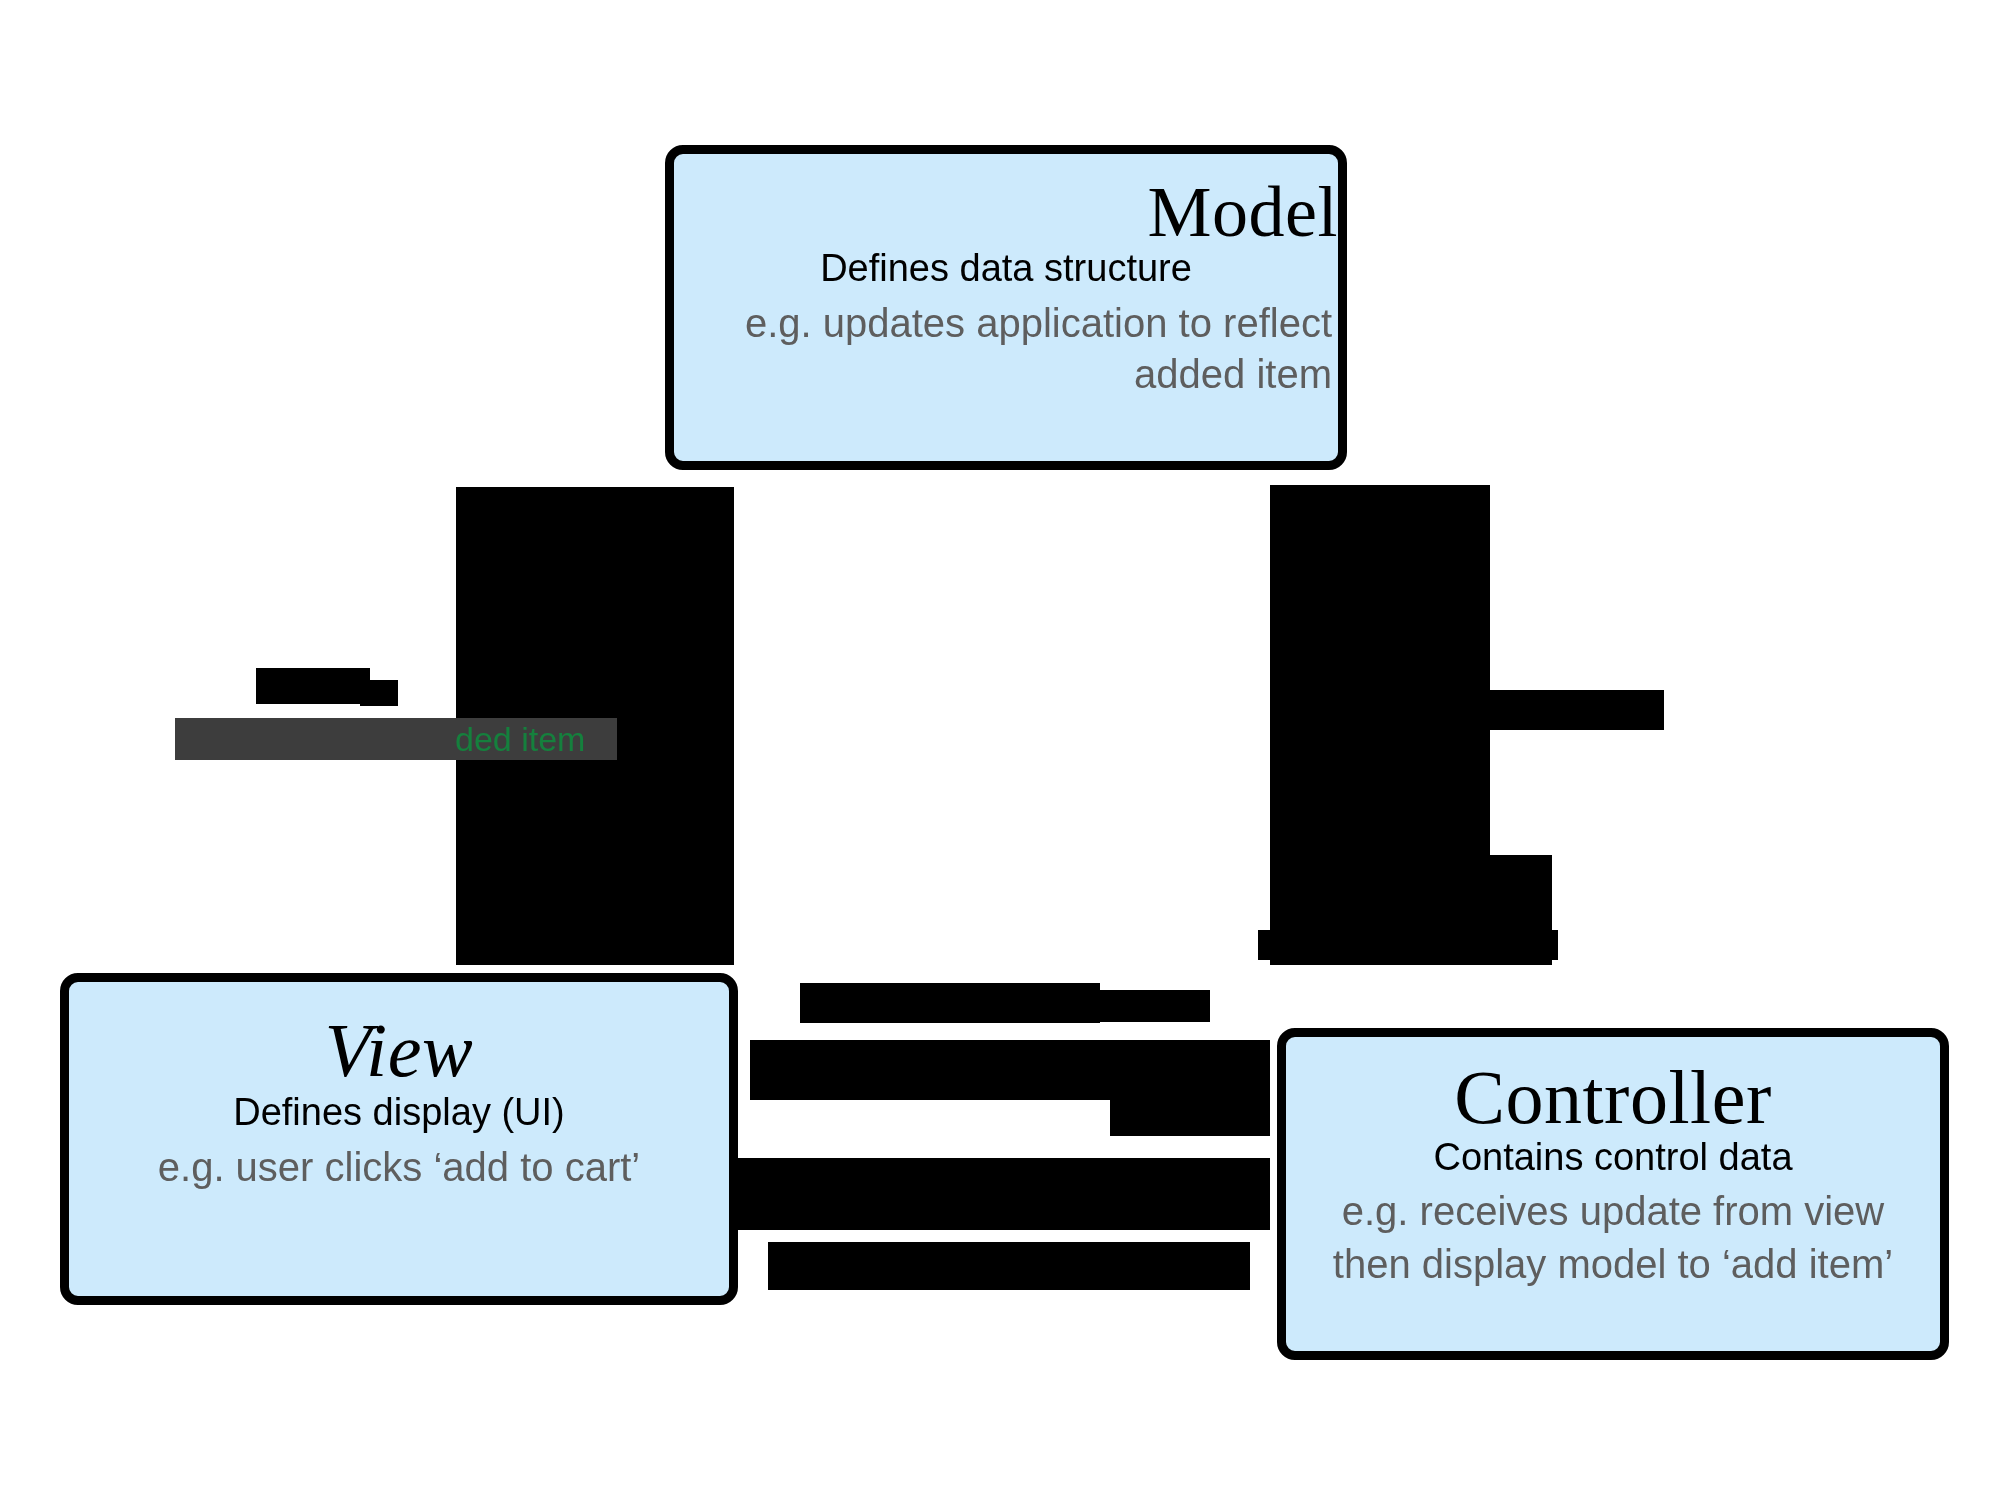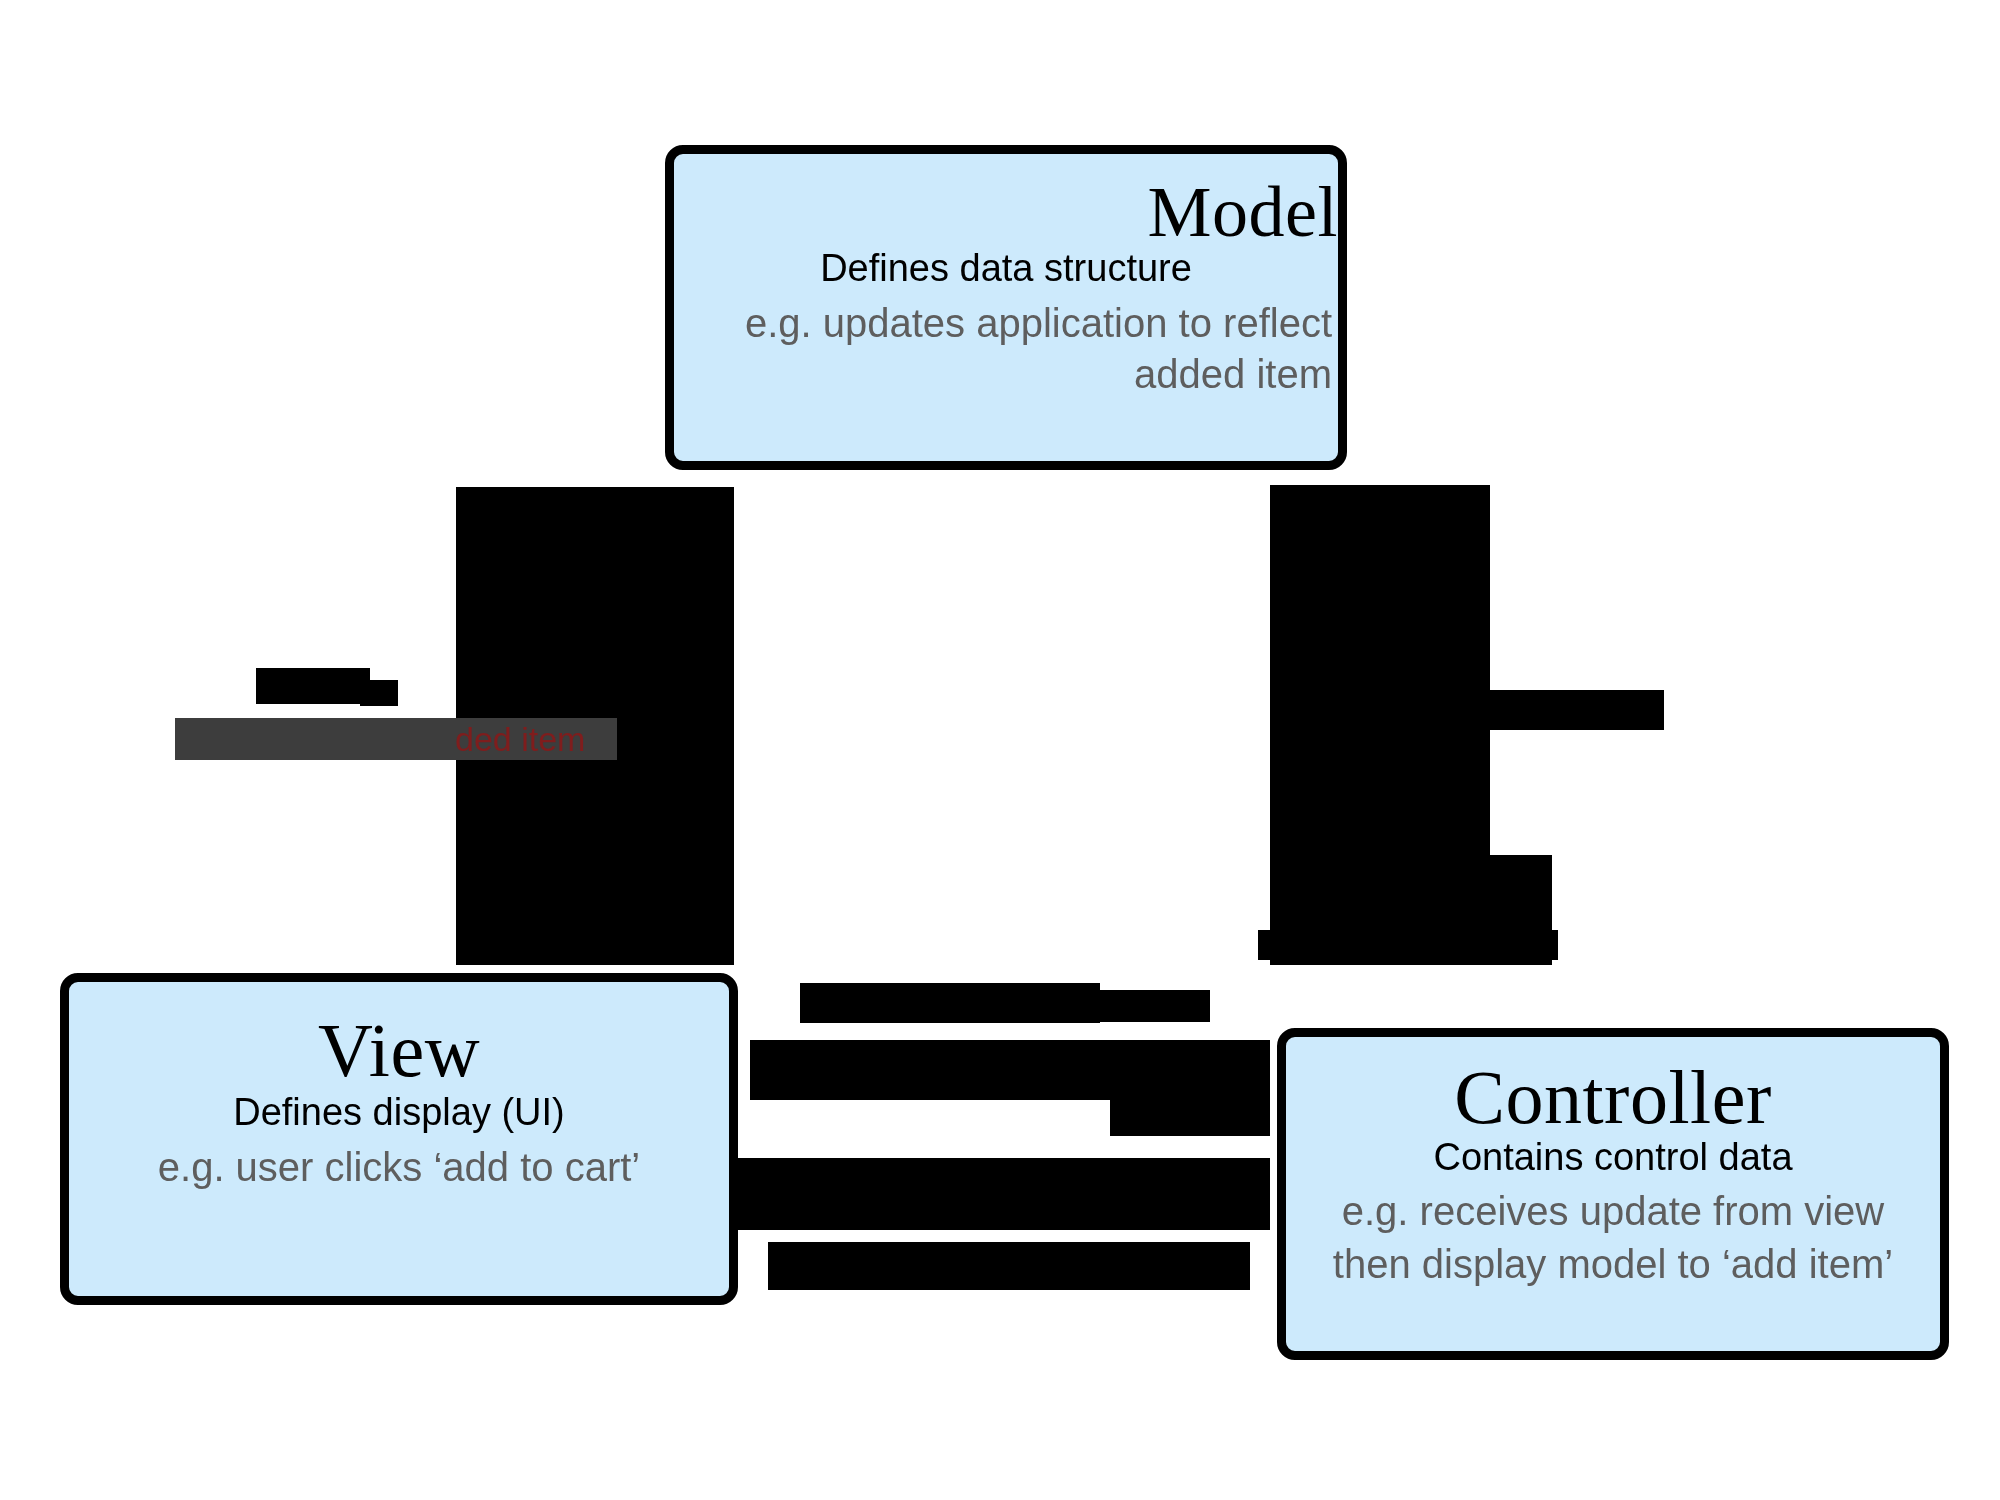--- a/index.html
+++ b/index.html
@@ -42,38 +42,38 @@
   }
 
   
   #box-model{left:665px;top:145px;width:682px;height:325px;}
   #box-model .mvc-title{font-size:72px;margin-top:22px;text-align:right;}
   #box-model .mvc-sub{font-size:38px;margin-top:0;}
   #box-model .mvc-eg{font-size:40px;margin-top:8px;text-align:right;padding:0 6px 0 28px;}
 
   
   #box-view{left:60px;top:973px;width:678px;height:332px;}
-  #box-view .mvc-title{font-size:76px;margin-top:30px;}
+  #box-view .mvc-title{font-size:76px;margin-top:30px;font-style:italic;}
   #box-view .mvc-sub{font-size:38px;margin-top:4px;}
   #box-view .mvc-eg{font-size:40px;margin-top:8px;}
 
   
   #box-controller{left:1277px;top:1028px;width:672px;height:332px;}
   #box-controller .mvc-title{font-size:76px;margin-top:22px;}
   #box-controller .mvc-sub{font-size:38px;margin-top:2px;}
   #box-controller .mvc-eg{font-size:40px;margin-top:6px;line-height:1.32;}
 
   
   .redact{position:absolute;background:#000000;z-index:30;}
   .redact-gray{position:absolute;background:#3d3d3d;z-index:31;}
 
   
   .frag{
     position:absolute;
-    color:#7f1d1d;
+    color:#15803d;
     font-family:"Liberation Sans", sans-serif;
     font-size:34px;
     line-height:1;
     white-space:nowrap;
     z-index:32;
   }
 </style>
 </head>
 <body>
 

